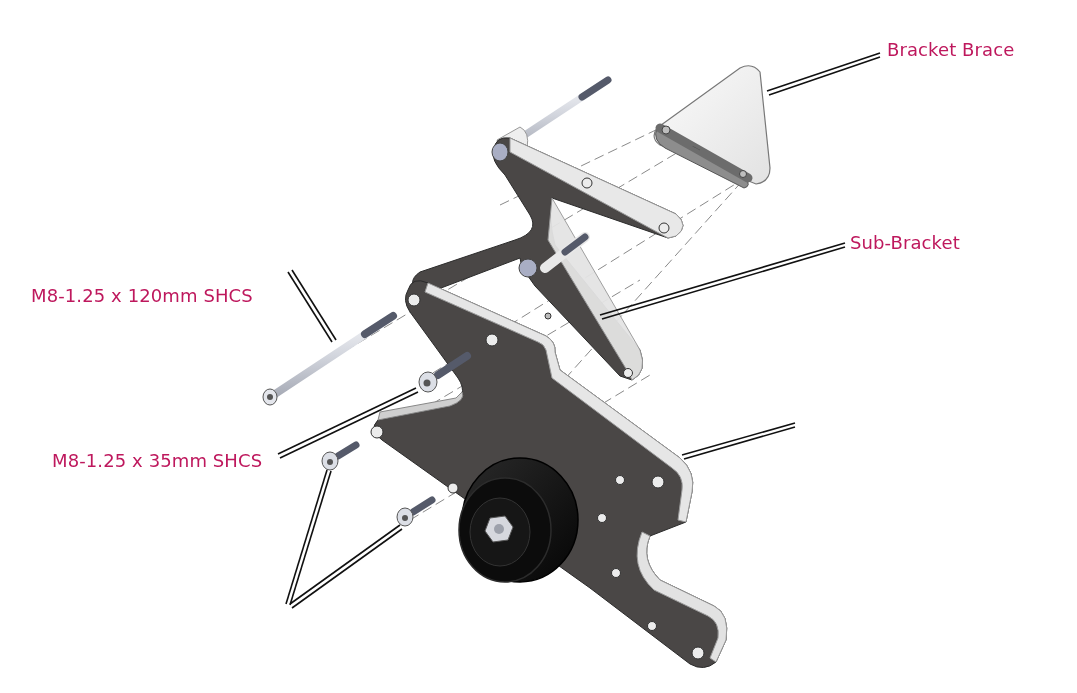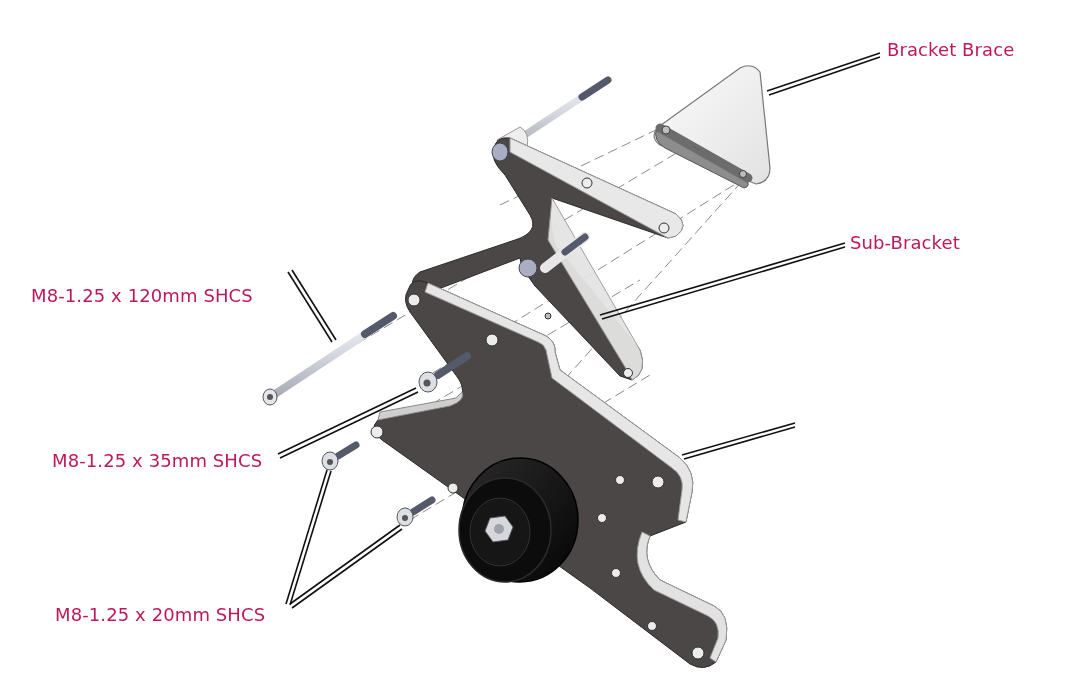--- a/index.html
+++ b/index.html
@@ -142,15 +142,14 @@
       <line x1="290" y1="605" x2="331" y2="471"></line>
       <line x1="290" y1="604" x2="400" y2="525"></line>
       <line x1="292" y1="608" x2="402" y2="529"></line>
     </g>
   </svg>
 
   <div class="label" style="left:887px; top:39px;">Bracket Brace</div>
   <div class="label" style="left:850px; top:232px;">Sub-Bracket</div>
   <div class="label" style="left:31px; top:257px;margin-top:28px;">M8-1.25 x 120mm SHCS</div>
   <div class="label" style="left:44px; top:450px;margin-left:8px;">M8-1.25 x 35mm SHCS</div>
-  <div class="label" style="left:55px; top:604px;">M8-1.25 x 20mm SHCS</div>
 
 </div>
 
 </body></html>

